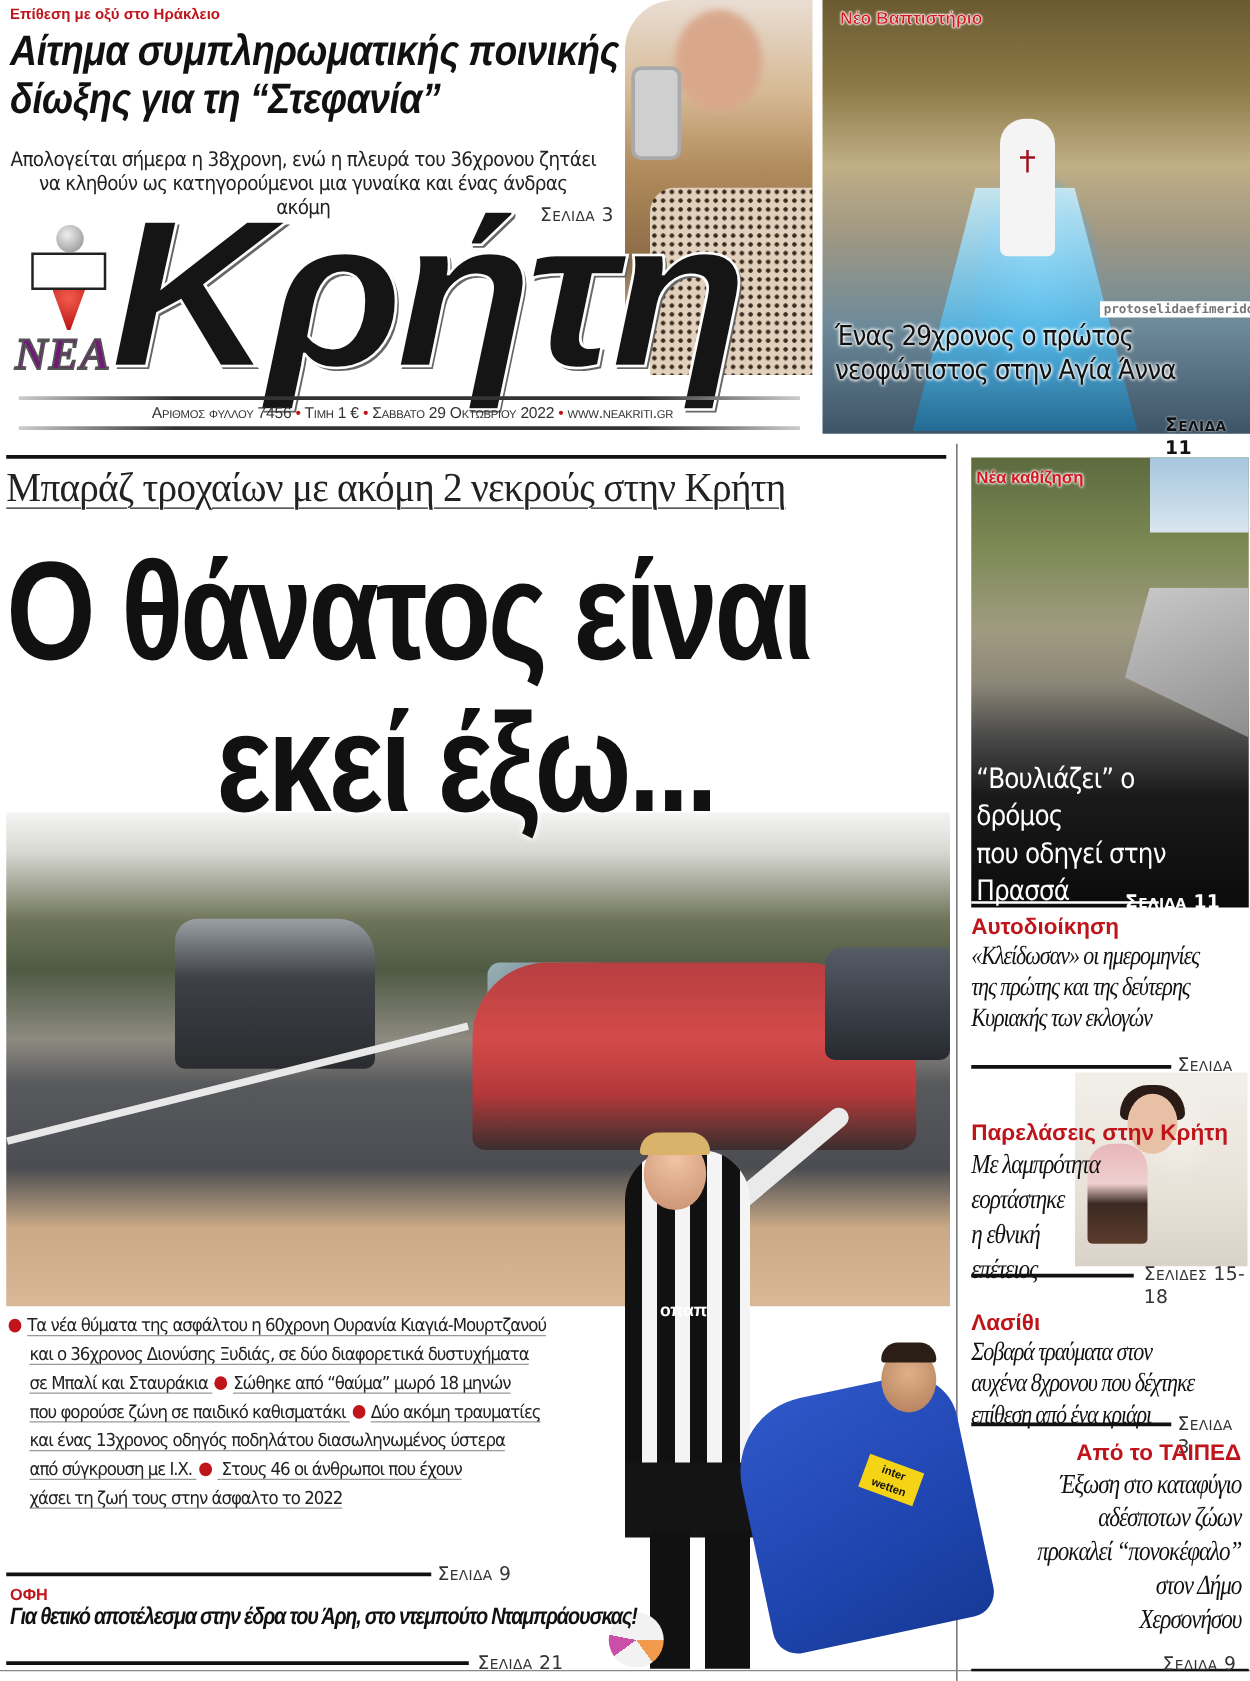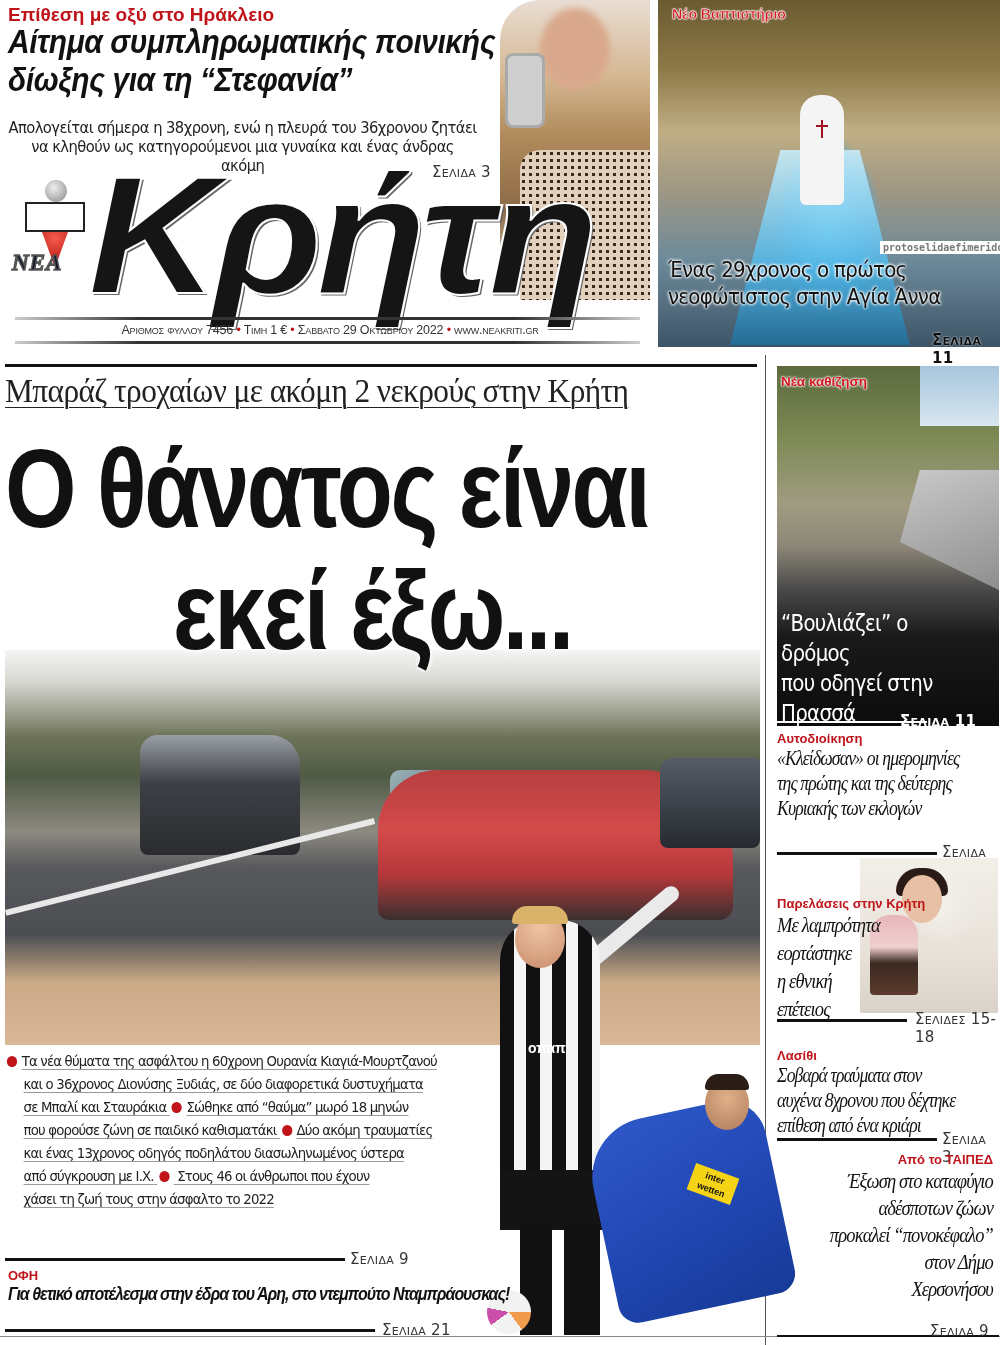--- a/index.html
+++ b/index.html
@@ -2,34 +2,34 @@
 <html><head>
 <meta charset="utf-8">
 <style>
   * { box-sizing: border-box; margin: 0; padding: 0; }
   html, body { width: 1000px; height: 1345px; background: #ffffff; overflow: hidden; }
   body { position: relative; font-family: "Liberation Sans", sans-serif; color: #111; }
 
   .abs { position: absolute; }
   .kicker { font-family: "Liberation Sans", sans-serif; font-weight: bold; color: #c0141b; }
   .page-ref { font-family: "DejaVu Sans", sans-serif; font-size: 15px; color: #333; font-variant: small-caps; letter-spacing: 0.3px; }
-  #top-kicker { left: 8px; top: 4px; font-size: 19px; }
+  #top-kicker { left: 8px; top: 4px; font-size: 12px; }
   #top-headline { left: 8px; top: 22px; width: 560px; font-size: 34px; line-height: 38px; font-weight: bold; font-style: italic; transform: scaleX(0.88); transform-origin: left top; letter-spacing: -0.5px; }
   #top-sub { left: 8px; top: 118px; width: 510px; font-size: 16px; line-height: 19px; color: #222; letter-spacing: -0.6px; text-align: center; font-family: "DejaVu Sans", sans-serif; transform: scaleX(0.92); transform-origin: left top; }
   #top-ref { left: 432px; top: 163px; }
 
   
   #woman-photo { left: 500px; top: 0; width: 150px; height: 300px; background: linear-gradient(180deg, #e9ddd3 0%, #d6b994 25%, #b08b5c 45%, #8c6a46 70%, #e8e0d8 100%); border-radius: 40px 0 0 60px; }
   #woman-face { left: 540px; top: 8px; width: 70px; height: 82px; background: #d9a88c; border-radius: 50%; filter: blur(3px); }
   #woman-phone { left: 505px; top: 53px; width: 40px; height: 75px; background: #cfcfcf; border: 3px solid #aaa; border-radius: 8px; }
   #woman-top { left: 520px; top: 150px; width: 130px; height: 150px; background-image: radial-gradient(#3b2a1d 1.5px, transparent 2px); background-size: 7px 7px; background-color: #e1d0bc; border-radius: 20px 0 0 0; }
   #logo-globe { left: 45px; top: 180px; width: 22px; height: 22px; border-radius: 50%; background: radial-gradient(circle at 40% 35%, #eee, #888); }
   #logo-book { left: 25px; top: 202px; width: 60px; height: 30px; border: 2px solid #222; background: #fff; }
   #logo-pen { left: 42px; top: 232px; width: 26px; height: 32px; background: radial-gradient(circle at 50% 20%, #f45c4c, #b20c0c); clip-path: polygon(0 0, 100% 0, 55% 100%, 45% 100%); }
-  #logo-nea { left: 12px; top: 250px; font-family: "Liberation Serif", serif; font-weight: bold; font-style: italic; font-size: 23px; color: #0f172a; -webkit-text-stroke: 1.5px #555; letter-spacing: 1px; }
+  #logo-nea { left: 12px; top: 262px; font-family: "Liberation Serif", serif; font-weight: bold; font-style: italic; font-size: 36px; color: #701a75; -webkit-text-stroke: 1.5px #555; letter-spacing: 1px; }
   #logo-title { left: 88px; top: 150px; font-family: "Liberation Sans", sans-serif; font-weight: bold; font-style: italic; font-size: 168px; line-height: 170px; color: #151515; -webkit-text-stroke: 2px #fff; text-shadow: 0 0 0 #111, 2px 2px 0 #666; letter-spacing: -6px; transform: scaleX(1.08); transform-origin: left top; }
   #masthead-rule-top { left: 15px; top: 317px; width: 625px; height: 3px; background: linear-gradient(90deg, #ccc, #333 20%, #333 80%, #ccc); }
   #masthead-info { left: 30px; top: 323px; width: 600px; text-align: center; font-size: 12.5px; color: #333; font-variant: small-caps; letter-spacing: -0.2px; }
   #masthead-info .dot { color: #c0141b; }
   #masthead-rule-bottom { left: 15px; top: 341px; width: 625px; height: 3px; background: linear-gradient(90deg, #ccc, #333 20%, #333 80%, #ccc); }
 
   
   #bapt-photo { left: 658px; top: 0; width: 342px; height: 347px; overflow: hidden;
     background:
       radial-gradient(ellipse 70px 120px at 50% 65%, rgba(120,220,255,0.95), rgba(80,170,220,0.6) 60%, transparent 75%),
@@ -95,21 +95,21 @@
   #sink-photo { left: 777px; top: 366px; width: 222px; height: 360px; z-index: 1;
     background: linear-gradient(180deg, #5c6a3e 0%, #7d8a55 20%, #a09b80 38%, #8d8778 50%, #4a4a4a 62%, #1a1a1a 75%, #0b0b0b 100%); }
   #sink-sky { left: 920px; top: 366px; width: 79px; height: 60px; background: linear-gradient(180deg, #a6c6de, #d8e6ef); z-index: 1; }
   #sink-road { left: 900px; top: 470px; width: 99px; height: 120px; background: linear-gradient(160deg, #c9c9c9, #8e8e8e); clip-path: polygon(20% 0, 100% 0, 100% 100%, 0 60%); z-index: 1; }
   #sink-kicker { left: 781px; top: 374px; font-size: 13.5px; color: #d31820; z-index: 2; text-shadow: 0 0 2px #fff, 0 0 2px #fff, 0 0 3px #fff; }
   #sink-headline { left: 781px; top: 608px; width: 215px; font-family: "DejaVu Sans", sans-serif; font-size: 22.5px; line-height: 30px; color: #fff; letter-spacing: -0.8px; z-index: 2; transform: scaleX(0.88); transform-origin: left top; }
   #sink-rule { left: 777px; top: 721px; width: 150px; height: 2px; background: #fff; z-index: 2; }
   #sink-ref { left: 900px; top: 712px; color: #fff; font-weight: bold; z-index: 2; }
 
   .rc-story { position: absolute; left: 777px; width: 220px; }
-  .rc-kicker { font-size: 13px; font-weight: bold; color: #c0141b; }
+  .rc-kicker { font-size: 18px; font-weight: bold; color: #c0141b; }
   .rc-head { font-family: "Liberation Serif", serif; font-style: italic; font-size: 21px; line-height: 25px; color: #111; letter-spacing: -1px; transform: scaleX(0.84); transform-origin: left top; white-space: nowrap; }
   .rc-rule { position: absolute; height: 3px; background: #111; }
   .rc-ref { position: absolute; }
 
   #auto-story { top: 731px; }
   #auto-rule { left: 777px; top: 852px; width: 160px; }
   #auto-ref { left: 942px; top: 843px; }
 
   #parade-photo { left: 860px; top: 858px; width: 138px; height: 155px; z-index: 1;
     background: radial-gradient(ellipse 40px 50px at 60% 30%, #f3f0ea, transparent 80%), linear-gradient(180deg, #f2efe9, #e8e2d9 60%, #d9d2c8); }

